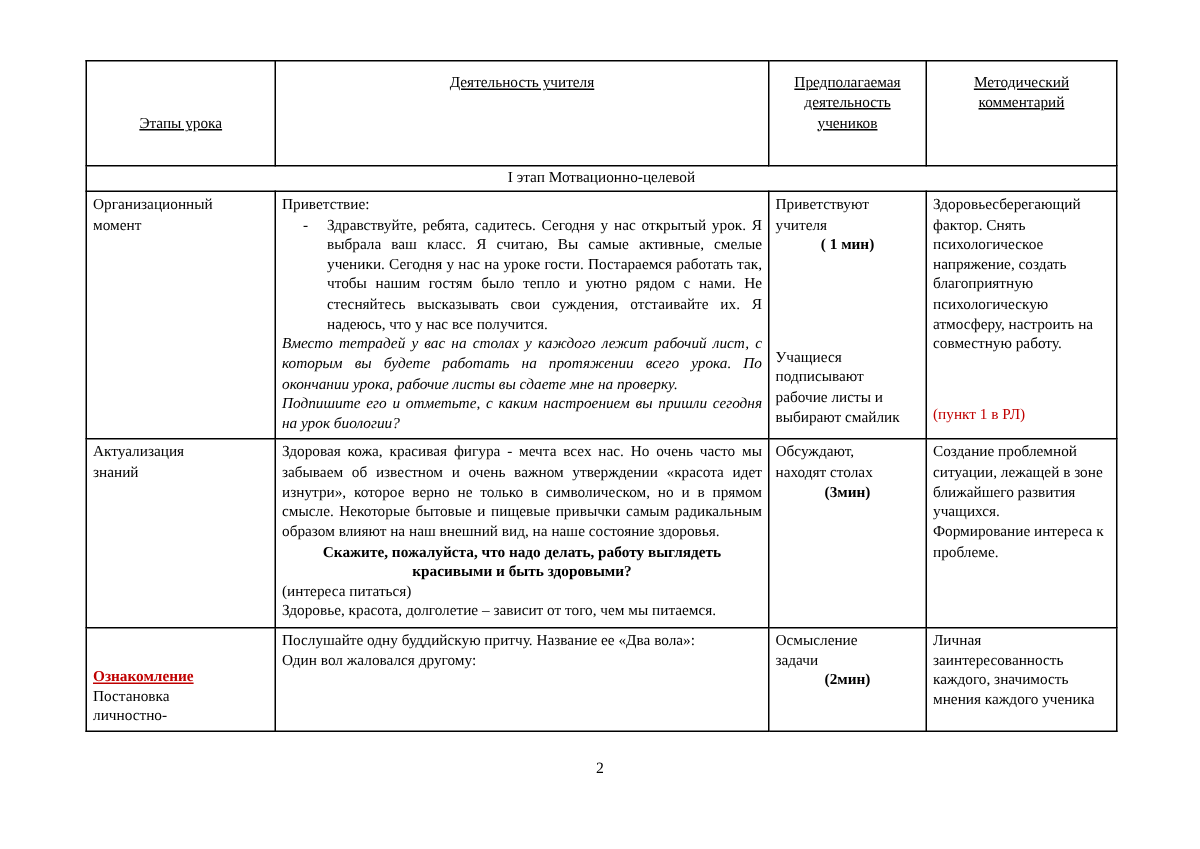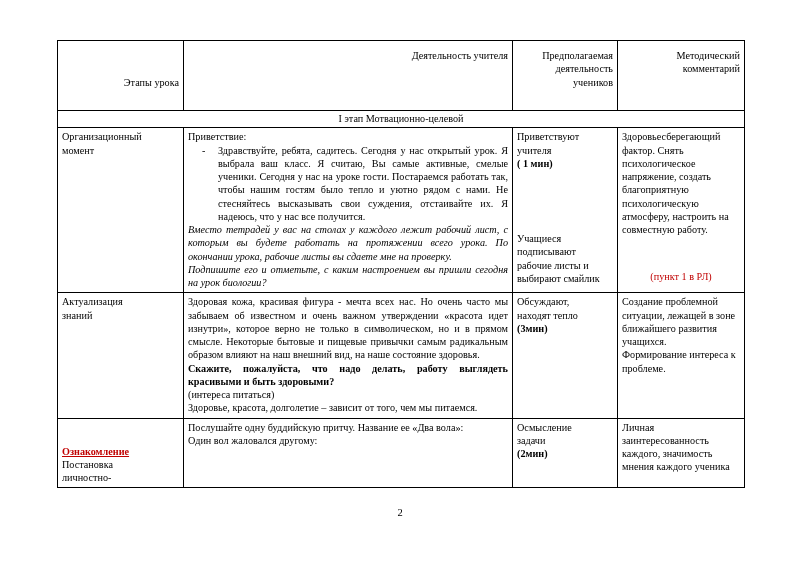--- a/index.html
+++ b/index.html
@@ -41,43 +41,44 @@
   }
 
   
   col.c-stage   { width: 126px; }
   col.c-teacher { width: 329px; }
   col.c-student { width: 105px; }
   col.c-comment { width: 127px; }
 
   
   tr.header-row td {
-    text-align: right;
+    text-align: center;
     vertical-align: top;
     padding-top: 8px;
     height: 48px;
+    text-decoration: underline;
   }
   tr.header-row td.stage-head {
     vertical-align: middle;
     padding-top: 18px;
   }
 
   
   tr.stage-banner td {
     text-align: center;
     font-weight: normal;
     padding: 1px 4px 2px 4px;
   }
 
   
   .ln { display: block; }
   .just { text-align: justify; }
   .ital { font-style: italic; }
-  .bold { font-weight: bold; }
-  .red  { color: #c00000; text-align: center; }
+  .bold { font-weight: bold; text-align: center; }
+  .red  { color: #c00000; }
   .red-underline {
     color: #c00000;
     font-weight: bold;
     text-decoration: underline;
     margin-top: 24px;
   }
   .spacer-md { display: block; height: 34px; }
   .spacer-lg { display: block; height: 62px; }
 
   .bullet-block {
@@ -176,21 +177,21 @@
           <span class="ln">знаний</span>
         </td>
         <td class="teacher-cell">
           <span class="ln just">Здоровая кожа, красивая фигура -  мечта всех нас. Но очень часто мы забываем об известном и очень важном утверждении «красота идет изнутри», которое верно не только в символическом,  но и в прямом смысле. Некоторые бытовые и пищевые привычки самым  радикальным образом влияют на наш внешний вид, на наше состояние здоровья.</span>
           <span class="ln bold">Скажите, пожалуйста, что надо делать, работу выглядеть красивыми и быть здоровыми?</span>
           <span class="ln">(интереса питаться)</span>
           <span class="ln just">Здоровье, красота, долголетие – зависит от того, чем мы питаемся.</span>
         </td>
         <td>
           <span class="ln">Обсуждают,</span>
-          <span class="ln">находят тепло</span>
+          <span class="ln">находят столах</span>
           <span class="ln bold">(3мин)</span>
         </td>
         <td>
           <span class="ln">Создание проблемной ситуации, лежащей в зоне ближайшего развития учащихся.</span>
           <span class="ln">Формирование интереса к проблеме.</span>
         </td>
       </tr>
 
       <tr>
         <td>

